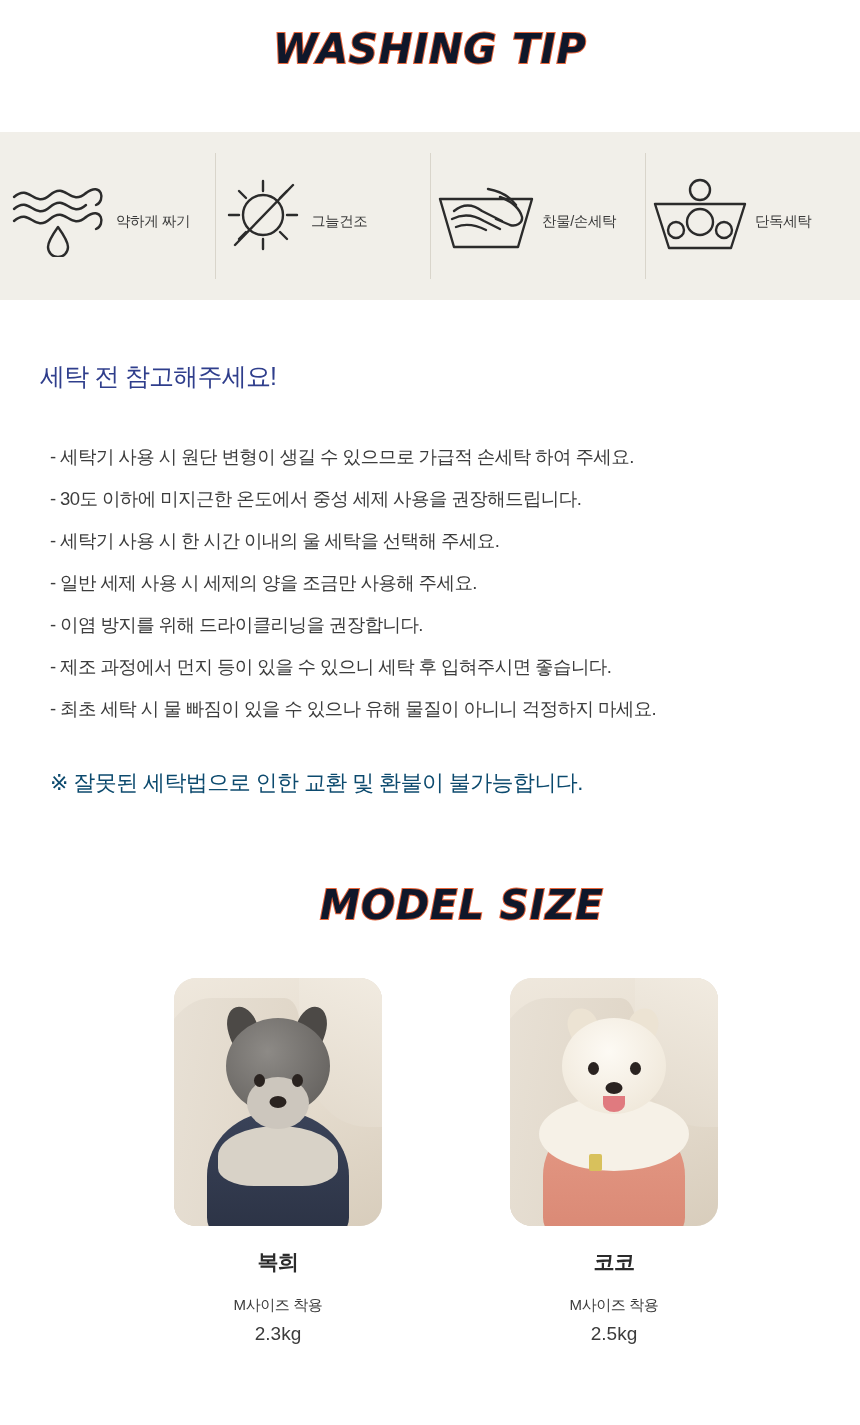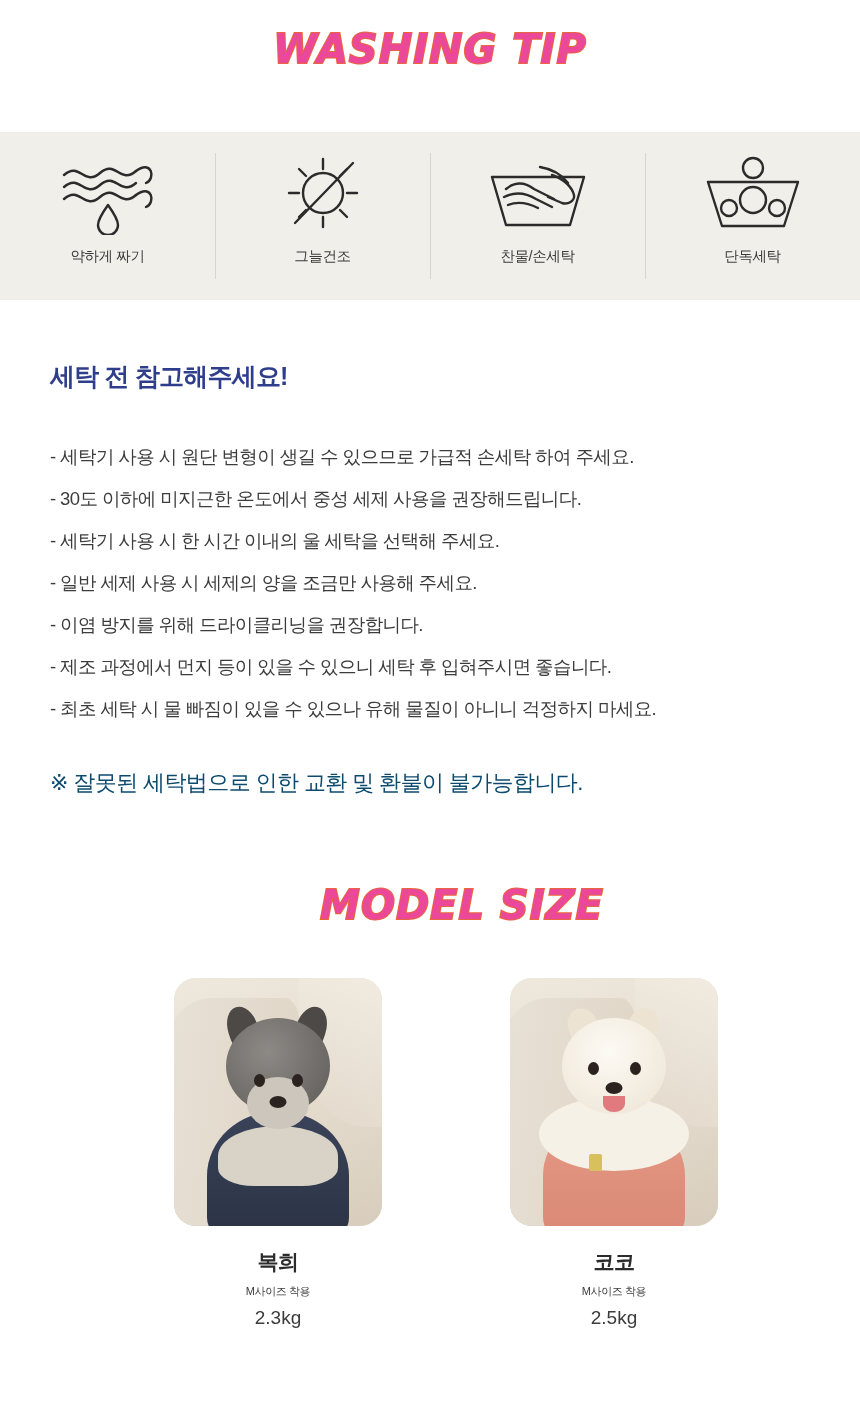--- a/index.html
+++ b/index.html
@@ -18,21 +18,21 @@
   }
 
   
   .display-title {
     text-align: center;
     font-family: "DejaVu Sans", sans-serif;
     font-weight: bold;
     font-style: italic;
     font-size: 40px;
     letter-spacing: 1px;
-    color: #ec4899;
+    color: #0f172a;
     -webkit-text-stroke: 2px #e8663c;
     paint-order: stroke fill;
     text-shadow: 0 0 0 #e8663c;
   }
 
   #washing-tip-title {
     position: absolute;
     top: 26px;
     left: 0;
     width: 860px;
@@ -46,21 +46,21 @@
     width: 860px;
     height: 168px;
     background: #f1efe9;
     display: flex;
     align-items: center;
   }
   .icon-cell {
     flex: 1 1 0;
     height: 130px;
     display: flex;
-    flex-direction: column;
+    flex-direction: row;
     align-items: center;
     justify-content: flex-start;
     position: relative;
     text-align: right;
   }
   .icon-cell + .icon-cell::before {
     content: "";
     position: absolute;
     left: 0;
     top: 2px;
@@ -78,23 +78,23 @@
     margin-top: 10px;
     font-size: 14.5px;
     color: #3b3b3b;
     letter-spacing: -0.4px;
   }
 
   
   #notes-heading {
     position: absolute;
     top: 360px;
-    left: 50px;
+    left: 40px;
     font-size: 25px;
-    font-weight: bold;
+    font-weight: normal;
     color: #2f3e8c;
     letter-spacing: -0.8px;
   }
   .notes-list {
     position: absolute;
     top: 436px;
     left: 50px;
     width: 790px;
     list-style: none;
     margin: 0;
@@ -149,22 +149,22 @@
     background: #e7e0d6;
   }
   .model-name {
     margin-top: 22px;
     font-size: 21px;
     font-weight: bold;
     color: #2b2b2b;
     letter-spacing: -0.5px;
   }
   .model-wear {
-    margin-top: 8px;
-    font-size: 11px;
+    margin-top: 20px;
+    font-size: 15px;
     color: #3c3c3c;
     letter-spacing: -0.4px;
   }
   .model-weight {
     margin-top: 8px;
     font-size: 19px;
     color: #3c3c3c;
   }
 
   

